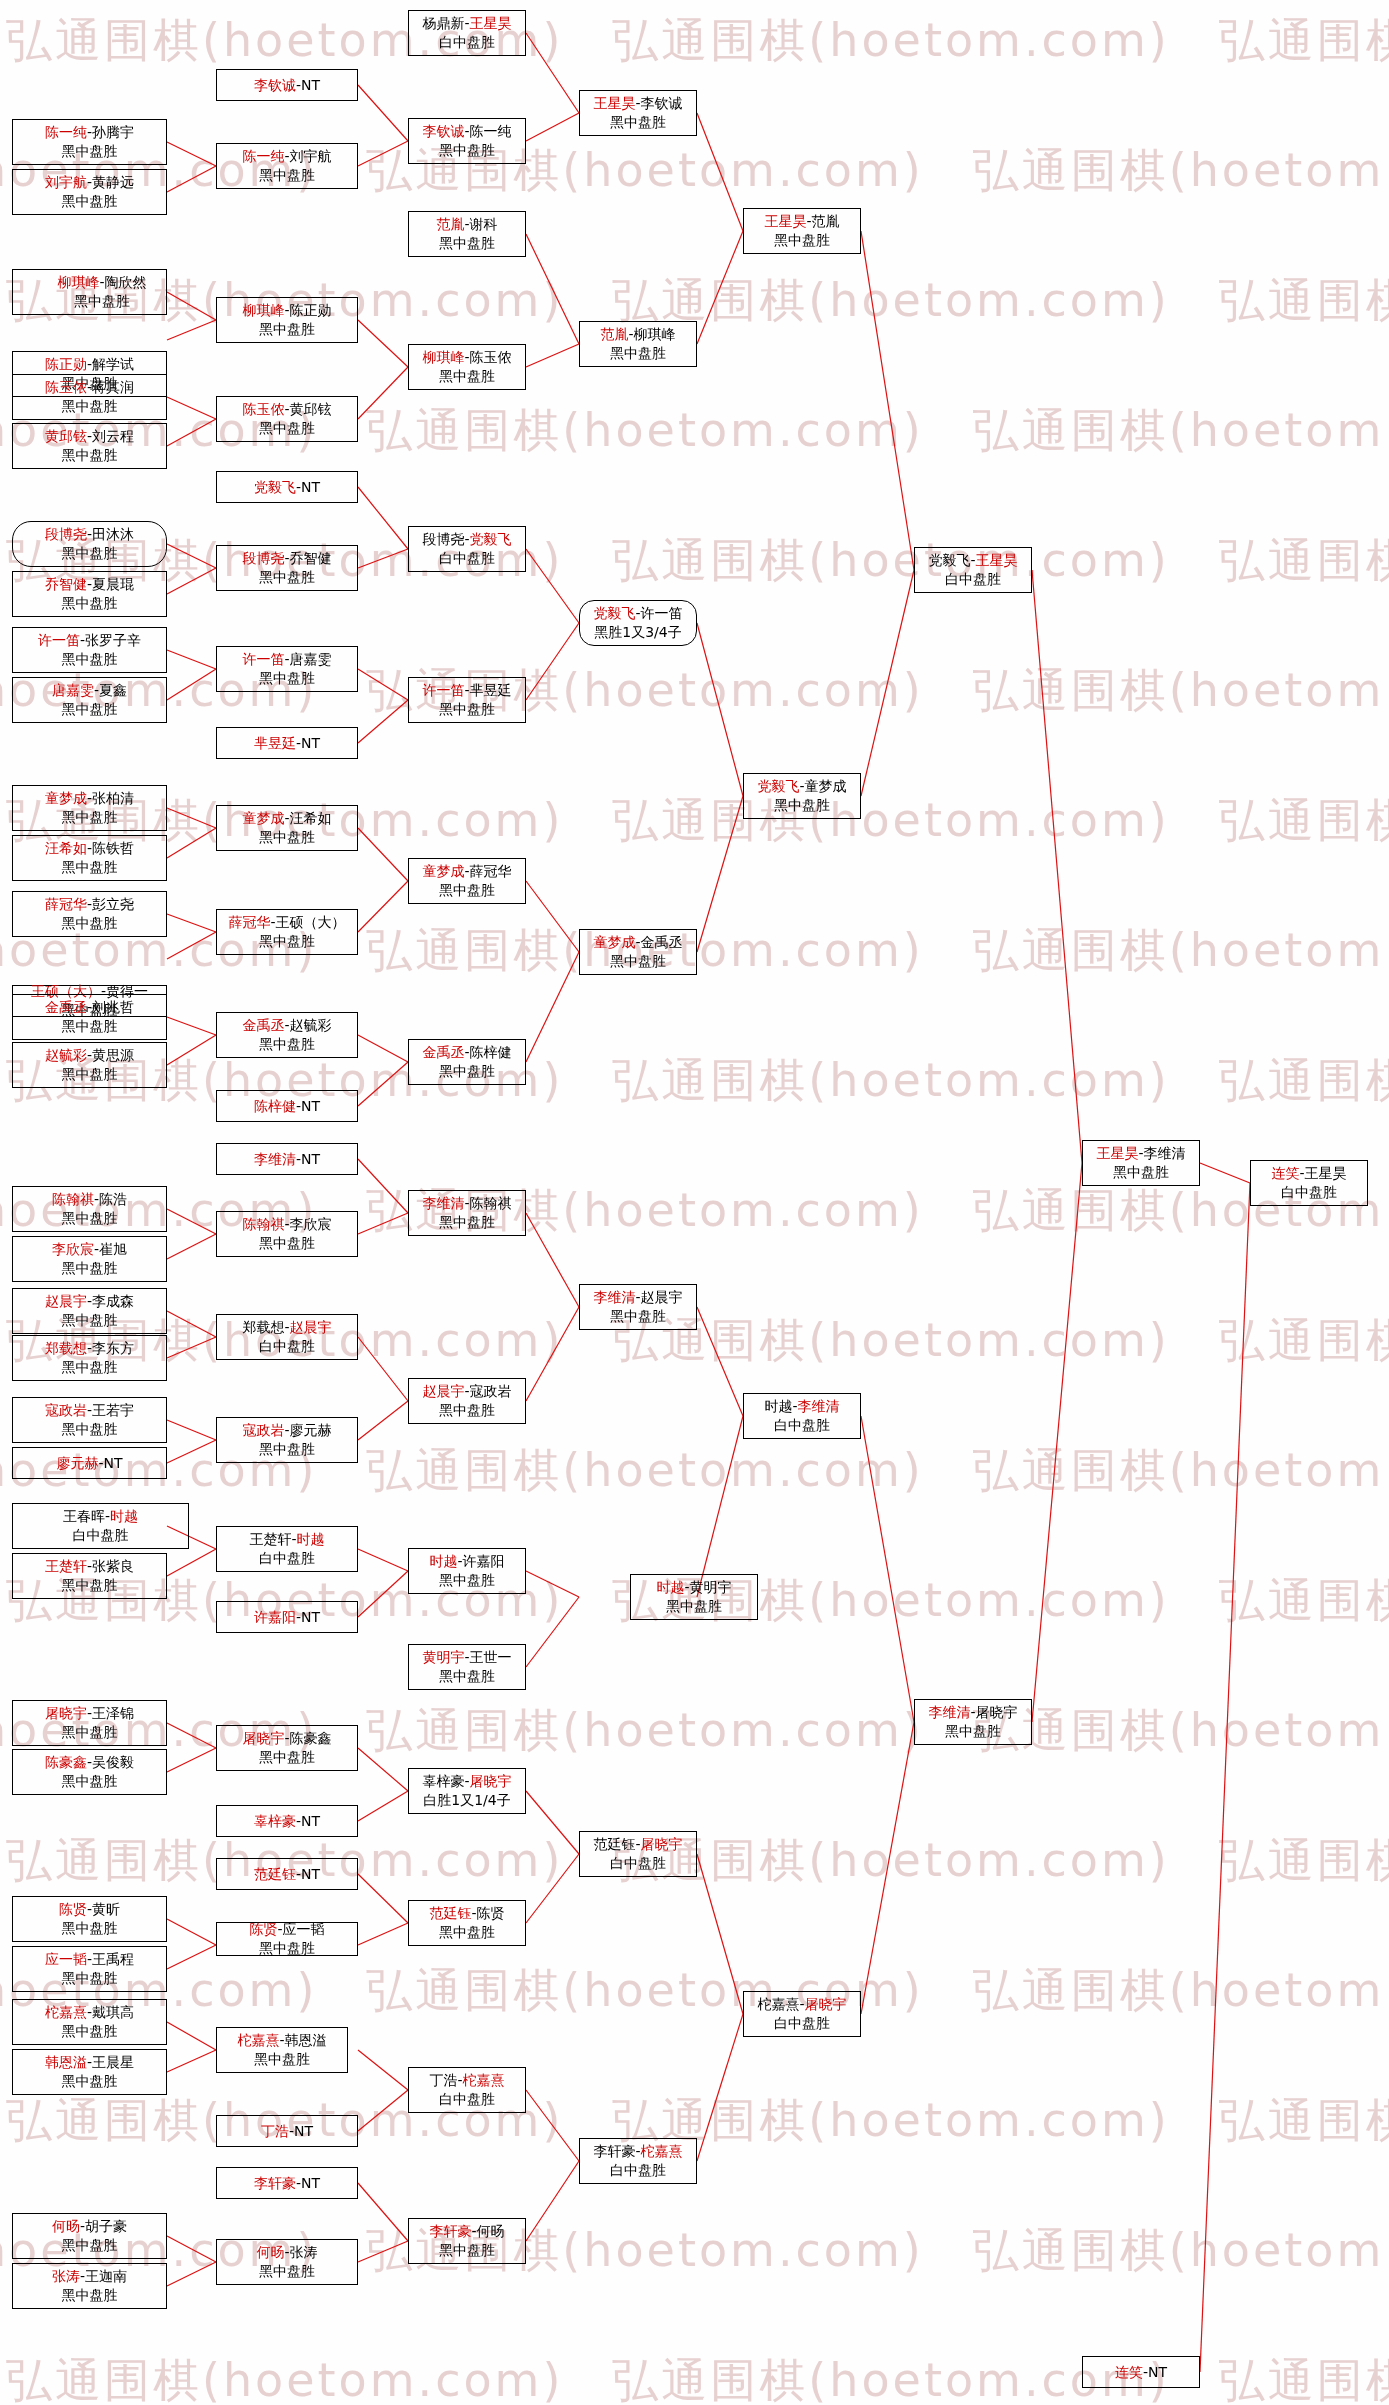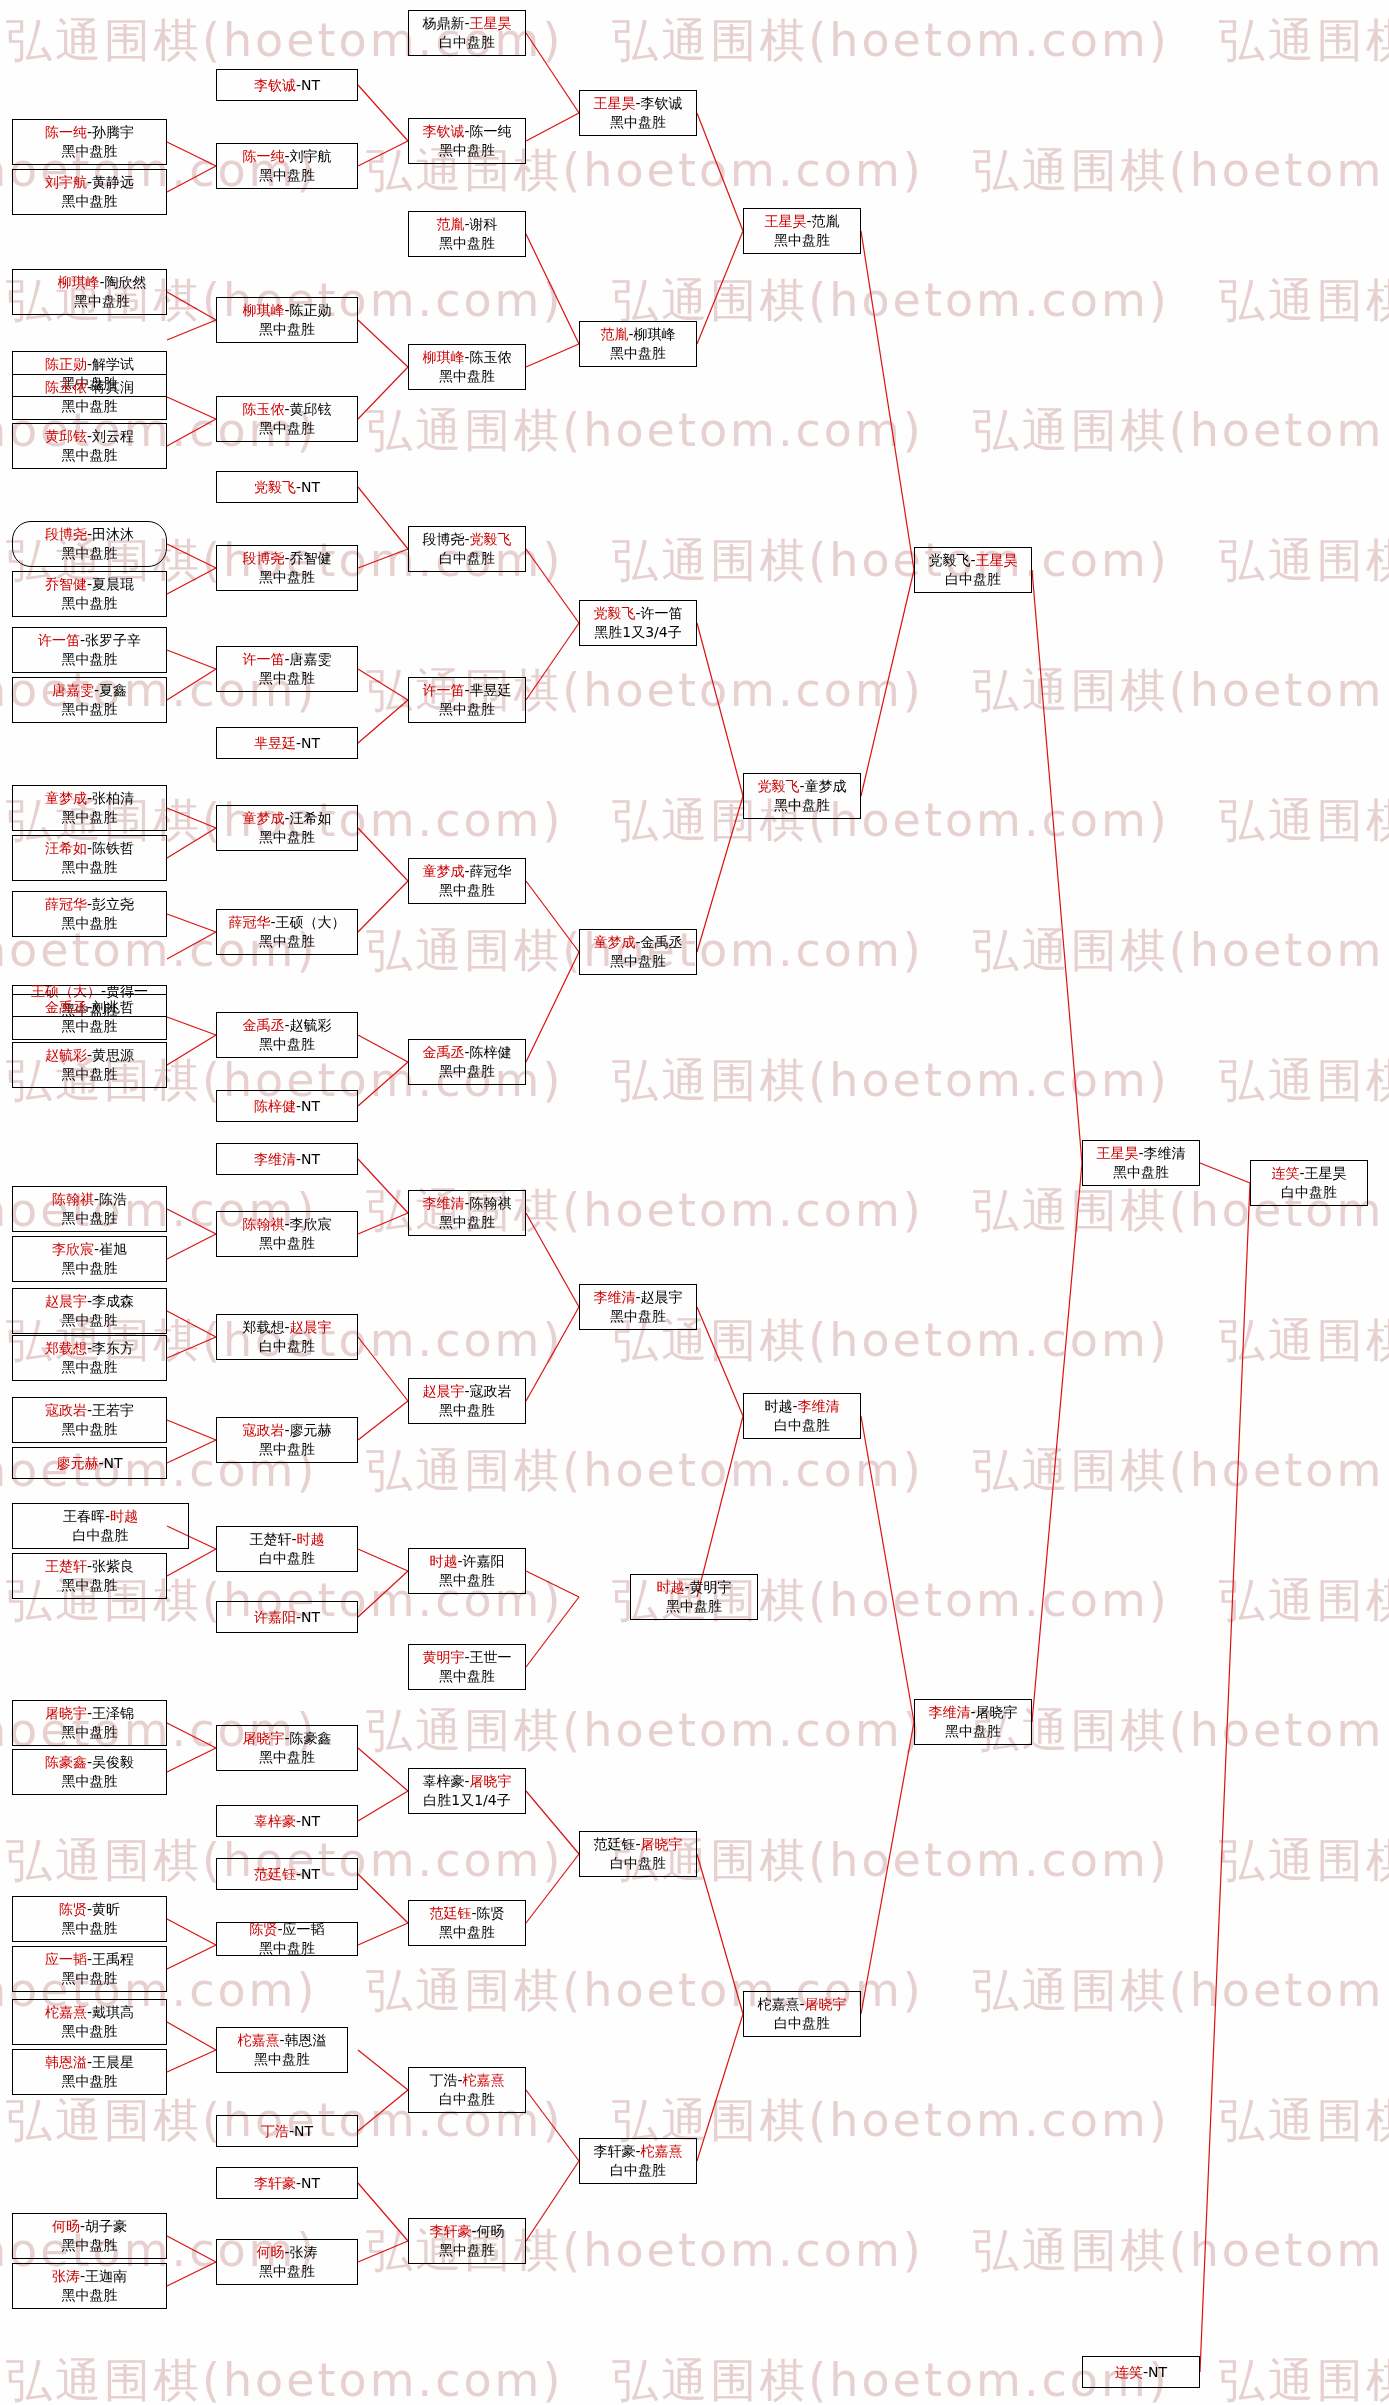--- a/index.html
+++ b/index.html
@@ -419,21 +419,21 @@
         <div class="result">黑中盘胜</div>
       </div>
       <div class="match" style="left: 579px; top: 90px; width: 118px; height: 46px; border-color: rgb(0, 0, 0);">
         <div class="names"><span class="win">王星昊</span><span>-</span><span>李钦诚</span></div>
         <div class="result">黑中盘胜</div>
       </div>
       <div class="match" style="left: 579px; top: 321px; width: 118px; height: 46px; border-color: rgb(0, 0, 0);">
         <div class="names"><span class="win">范胤</span><span>-</span><span>柳琪峰</span></div>
         <div class="result">黑中盘胜</div>
       </div>
-      <div class="match" style="left: 579px; top: 600px; width: 118px; height: 46px; border-color: rgb(0, 0, 0);">
+      <div class="match" style="left: 579px; top: 600px; width: 118px; height: 46px; border-color: rgb(0, 0, 0); border-radius: 15px;">
         <div class="names"><span class="win">党毅飞</span><span>-</span><span>许一笛</span></div>
         <div class="result">黑胜1又3/4子</div>
       </div>
       <div class="match" style="left: 579px; top: 929px; width: 118px; height: 46px; border-color: rgb(0, 0, 0);">
         <div class="names"><span class="win">童梦成</span><span>-</span><span>金禹丞</span></div>
         <div class="result">黑中盘胜</div>
       </div>
       <div class="match" style="left: 579px; top: 1284px; width: 118px; height: 46px; border-color: rgb(0, 0, 0);">
         <div class="names"><span class="win">李维清</span><span>-</span><span>赵晨宇</span></div>
         <div class="result">黑中盘胜</div>

